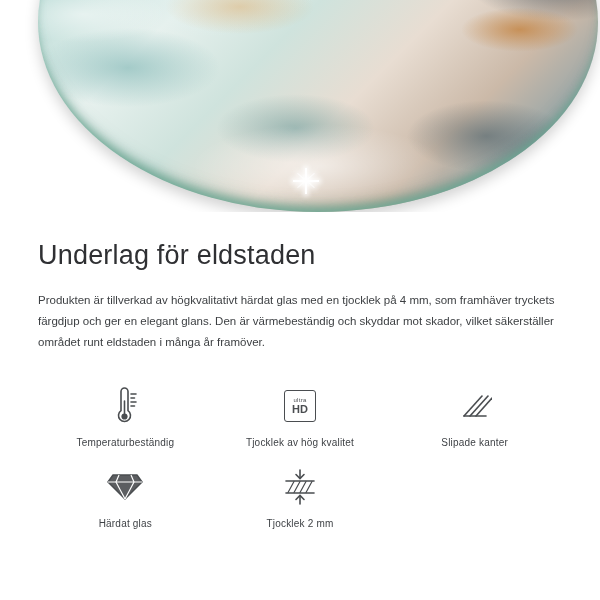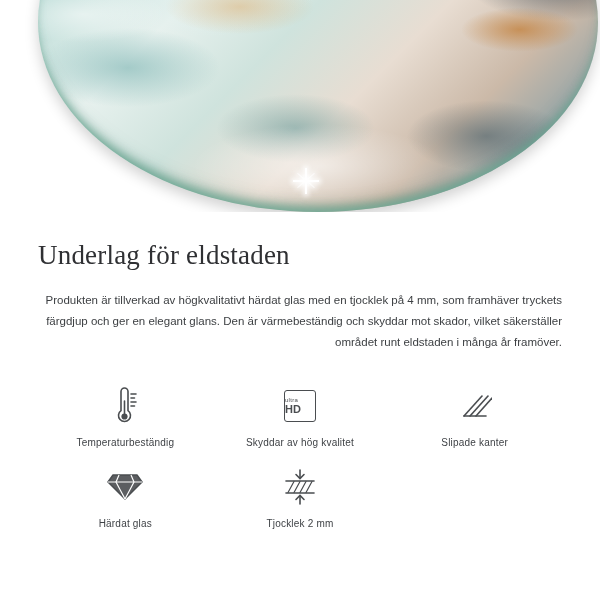--- a/index.html
+++ b/index.html
@@ -92,37 +92,36 @@
   .hero-sparkle .s-h { left: 0; top: 12px; width: 26px; height: 2px; }
   .hero-sparkle .s-v { left: 12px; top: 0; width: 2px; height: 26px; }
   .hero-sparkle .s-d1 { left: 2px; top: 12px; width: 22px; height: 1px; transform: rotate(40deg); opacity: .8; }
   .hero-sparkle .s-d2 { left: 2px; top: 12px; width: 22px; height: 1px; transform: rotate(-40deg); opacity: .8; }
 
   
   .content {
     padding: 26px 38px 0 38px;
   }
   .headline {
-    font-family: Liberation Serif, serif;
+    font-family: Liberation Sans, sans-serif;
     font-size: 27px;
     line-height: 34px;
     color: #2f3033;
     font-weight: 400;
     margin: 0 0 18px 0;
     letter-spacing: .2px;
   }
   .headline .l2 { display: block; }
 
   .paragraph {
     font-size: 11.5px;
     line-height: 21px;
     color: #3c3f42;
     margin: 0;
     max-width: 524px;
-    text-align: right;
   }
 
   
   .features {
     margin-top: 30px;
     display: grid;
     grid-template-columns: repeat(3, 1fr);
     row-gap: 16px;
   }
   .feature {
@@ -144,20 +143,21 @@
     text-align: right;
     letter-spacing: .2px;
   }
   .ultrahd {
     width: 30px;
     height: 30px;
     border: 1.6px solid #4a4d50;
     border-radius: 3px;
     display: flex;
     flex-direction: column;
+    align-items: center;
     justify-content: center;
     line-height: 1;
   }
   .ultrahd .u1 { font-size: 6px; letter-spacing: .3px; color: #4a4d50; }
   .ultrahd .u2 { font-size: 11px; font-weight: bold; color: #4a4d50; margin-top: 1px; }
 </style>
 </head>
 <body>
 
 <div class="page">
@@ -195,21 +195,21 @@
         <div class="feature-label">Temperaturbeständig</div>
       </div>
 
       <div class="feature">
         <div class="feature-icon">
           <div class="ultrahd">
             <span class="u1">ultra</span>
             <span class="u2">HD</span>
           </div>
         </div>
-        <div class="feature-label">Skyddar av hög kvalitet</div>
+        <div class="feature-label">Tjocklek av hög kvalitet</div>
       </div>
 
 
       <div class="feature">
         <div class="feature-icon">
           <svg width="34" height="32" viewBox="0 0 34 32" fill="none" stroke="#4a4d50" stroke-width="1.6" stroke-linecap="round">
             <path d="M6 26 24 6"></path>
             <path d="M12 26 30 6"></path>
             <path d="M18 26 34 8"></path>
             <path d="M6 26h22"></path>

